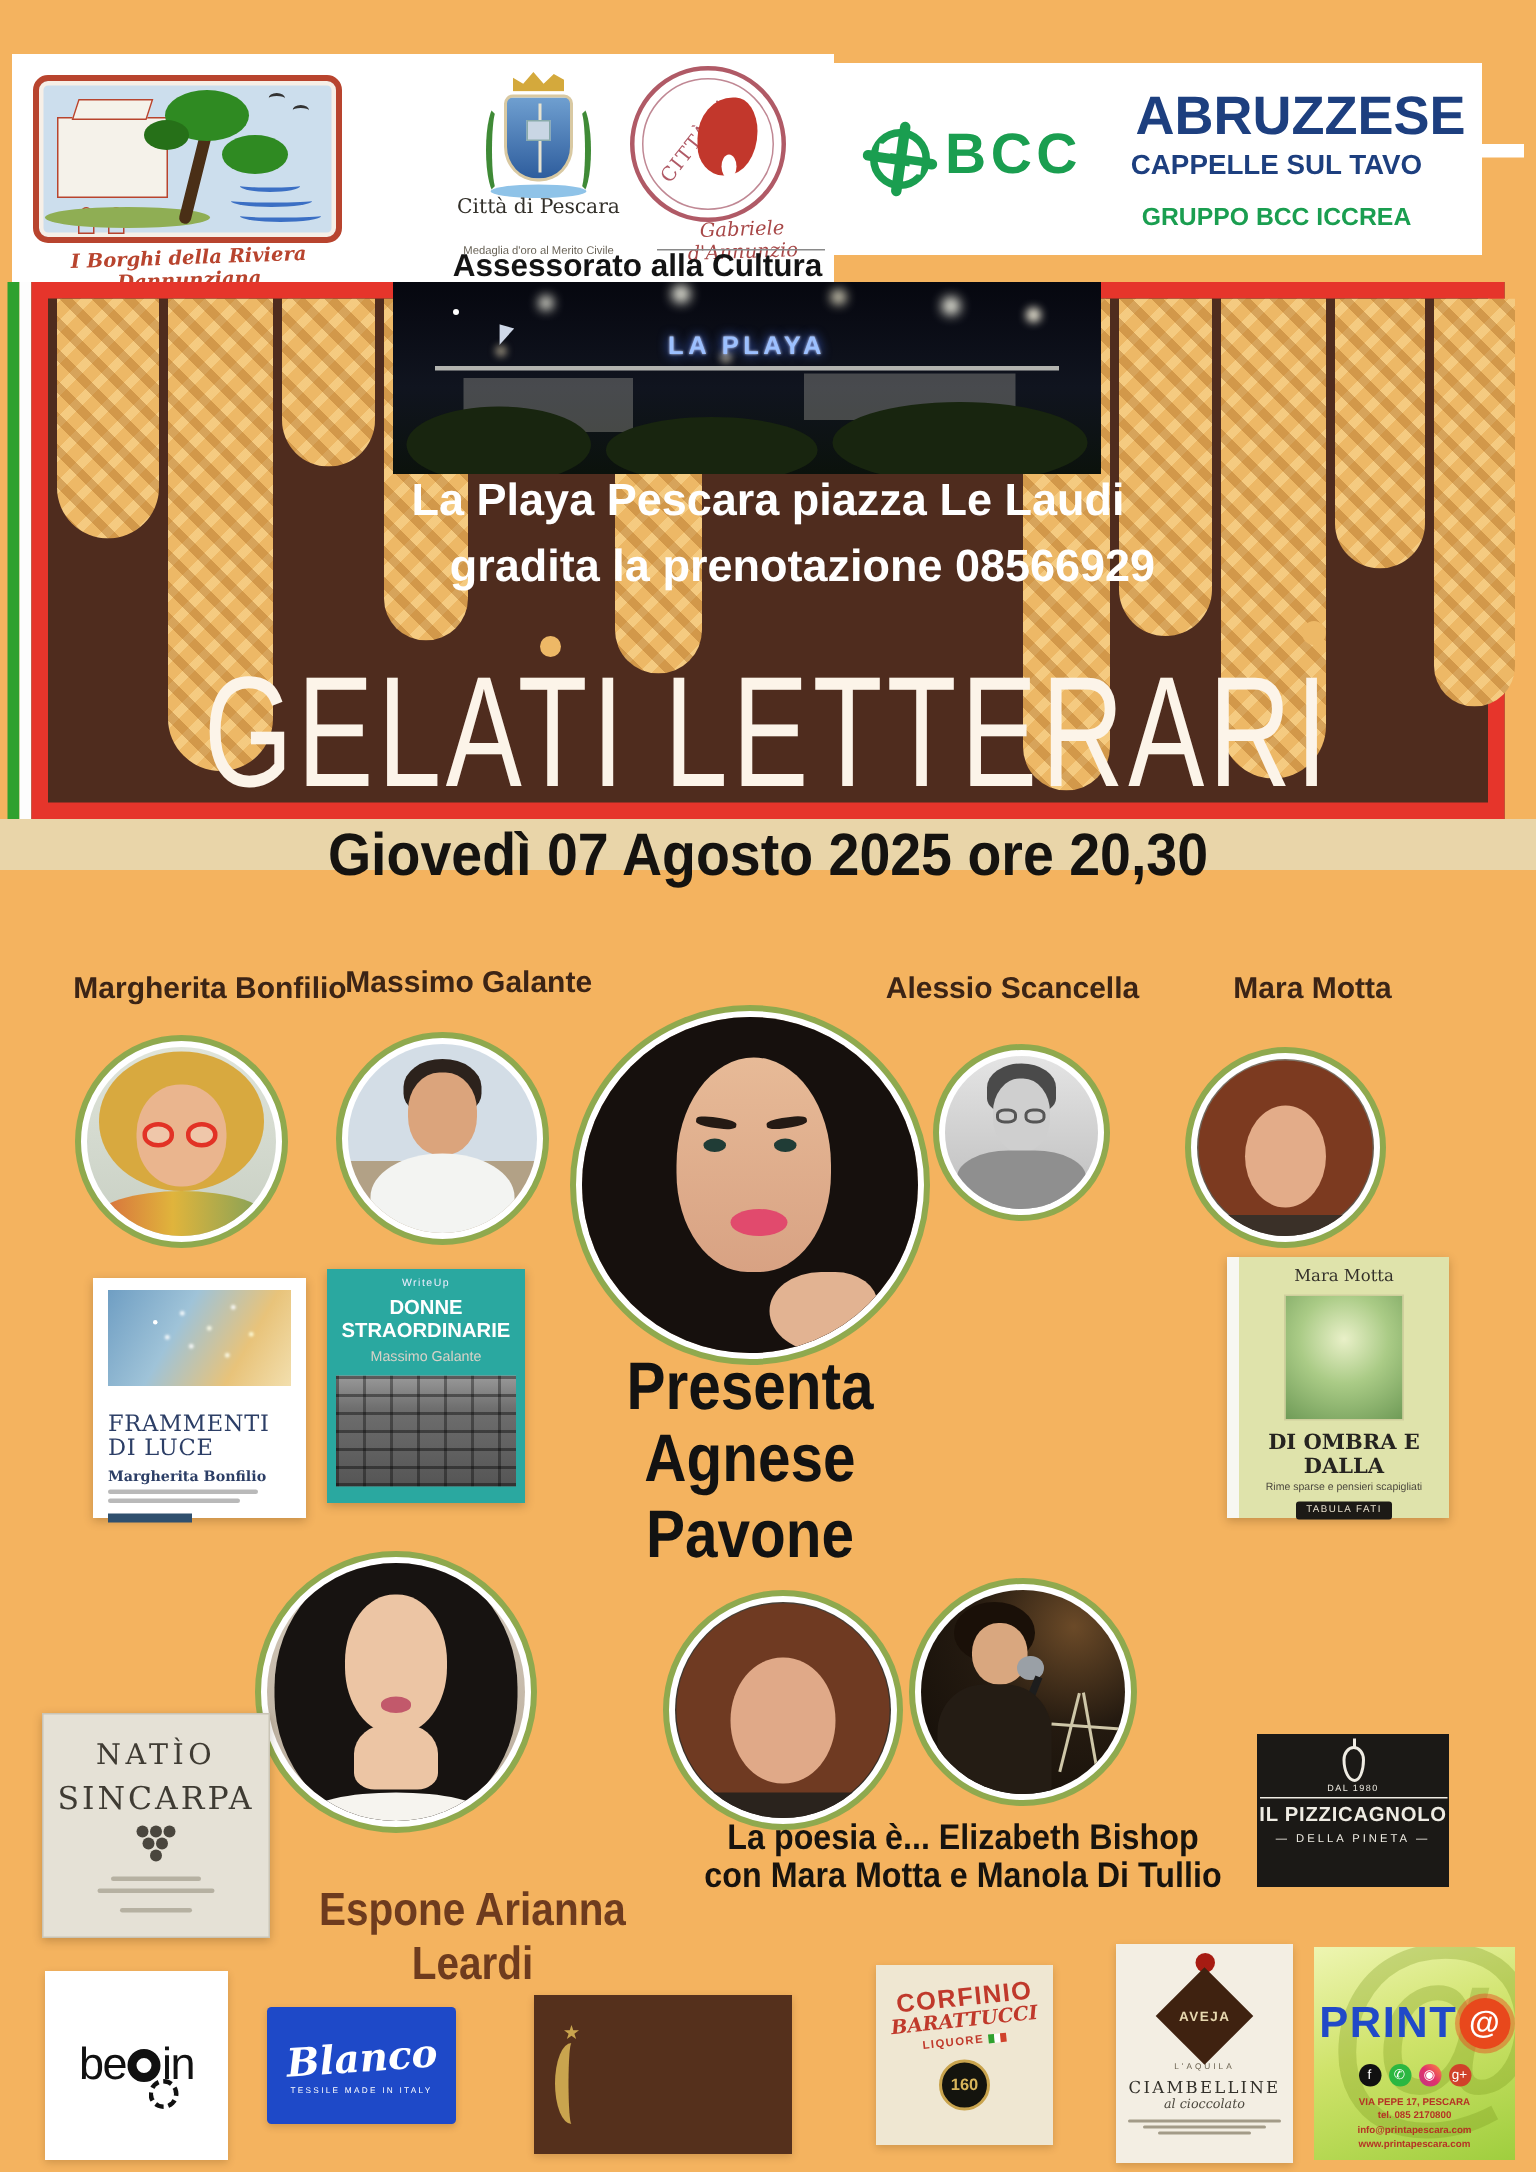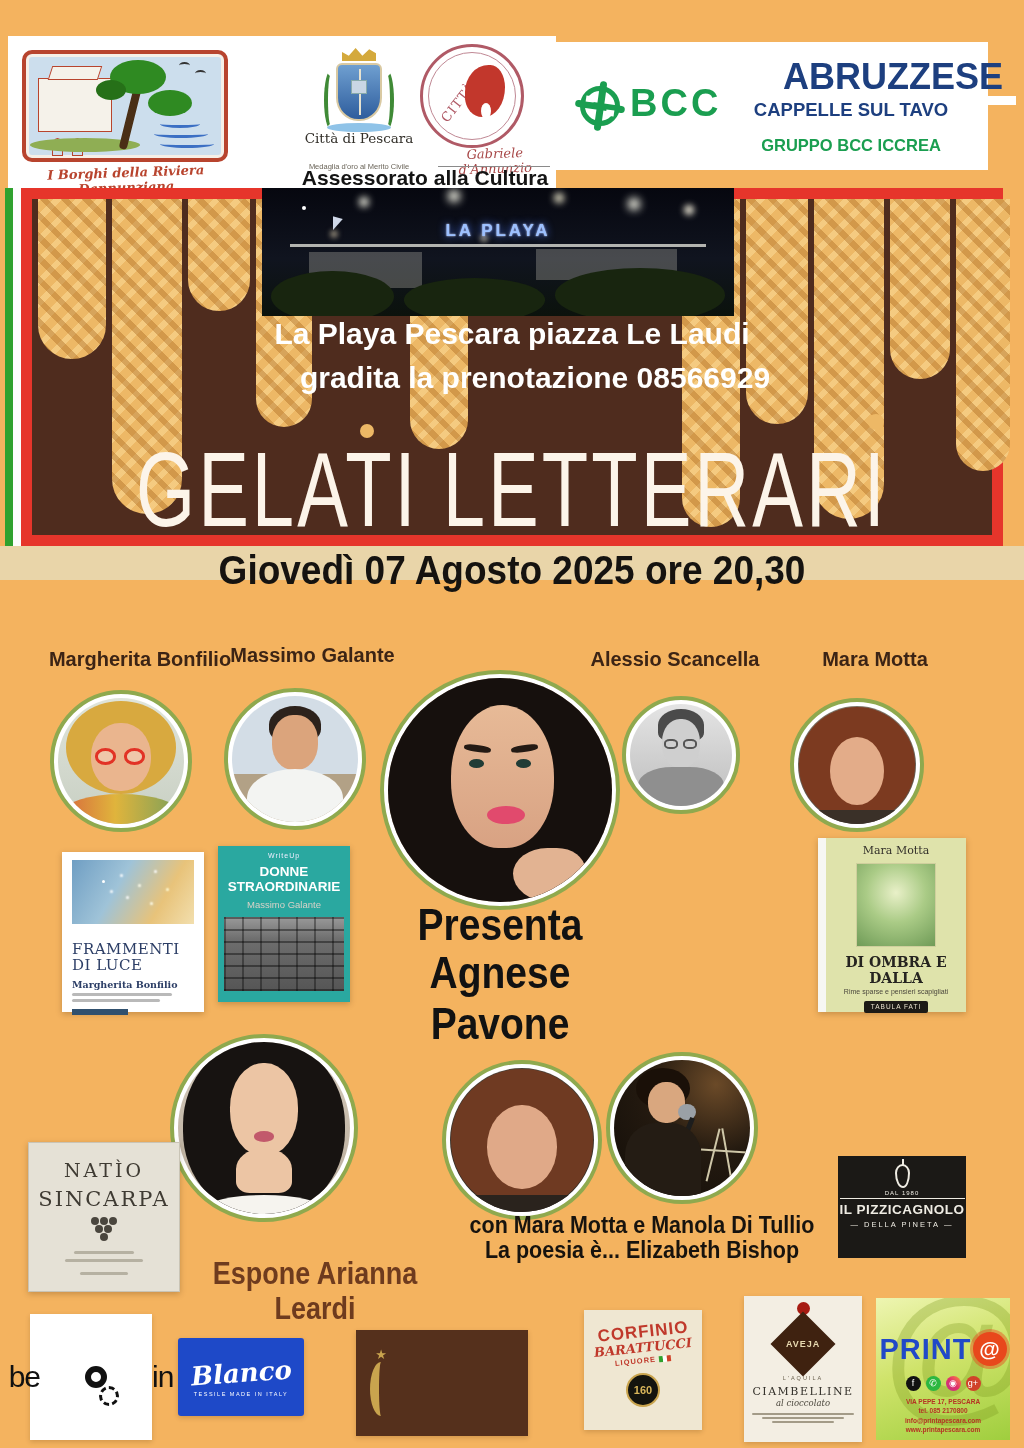--- a/index.html
+++ b/index.html
@@ -52,21 +52,21 @@
   .sig-line{position:absolute;left:438px;top:166px;width:112px;border-top:1px solid #8a8a8a;}
   .assessorato{position:absolute;left:282px;top:166px;width:286px;text-align:center;font-weight:800;font-size:21px;color:#141414;}
 
   .bcc-emblem{position:absolute;left:578px;top:84px;width:44px;height:44px;}
   .bcc-emblem .ring{position:absolute;inset:2px;border:5px solid #1a9e50;border-radius:50%;}
   .bcc-emblem .v{position:absolute;left:19px;top:-3px;width:7px;height:50px;background:#1a9e50;border-radius:4px;transform:rotate(8deg);}
   .bcc-emblem .h{position:absolute;left:-3px;top:19px;width:50px;height:7px;background:#1a9e50;border-radius:4px;transform:rotate(8deg);}
   .bcc-emblem .gap1{position:absolute;left:8px;top:12px;width:8px;height:6px;background:#fff;transform:rotate(8deg);}
   .bcc-emblem .gap2{position:absolute;right:8px;top:26px;width:8px;height:6px;background:#fff;transform:rotate(8deg);}
   .bcc-acronym{position:absolute;left:630px;top:82px;font-weight:700;font-size:38px;color:#1a9e50;letter-spacing:3px;}
-  .bcc-name{position:absolute;left:764px;top:56px;width:258px;text-align:center;font-weight:800;font-size:36px;color:#1d3f7f;}
+  .bcc-name{position:absolute;left:738px;top:56px;width:258px;text-align:center;font-weight:800;font-size:36px;color:#1d3f7f;}
   .bcc-loc{position:absolute;left:722px;top:99px;width:258px;text-align:center;font-weight:800;font-size:18.5px;color:#1d3f7f;}
   .bcc-group{position:absolute;left:722px;top:136px;width:258px;text-align:center;font-weight:800;font-size:16.5px;color:#1a9e50;}
 
   
   .tri{position:absolute;top:188px;height:358px;width:8px;}
   .tri.g{left:5px;background:#2fa12e;}
   .tri.w{left:13px;background:#fdfdfd;}
   .banner{position:absolute;left:21px;top:188px;width:982px;height:358px;background:#4f2c1e;
     border:11px solid #e6352b;overflow:visible;}
   .drip{position:absolute;top:0;background-color:#edb866;border-radius:0 0 999px 999px;z-index:1;
@@ -234,21 +234,21 @@
   .ham:before{content:"";position:absolute;left:5px;top:-7px;width:2px;height:6px;background:#efece3;}
   .pz-since{font-size:6px;letter-spacing:1px;margin-top:2px;}
   .pz-name{font-weight:800;font-size:13.5px;letter-spacing:.5px;margin-top:2px;
     border-top:1px solid #efece3;border-bottom:0;display:inline-block;padding-top:3px;}
   .pz-sub{font-size:7.5px;letter-spacing:2px;margin-top:2px;}
   .pz-sub:before,.pz-sub:after{content:"—";margin:0 4px;}
 
   
   .sp{position:absolute;box-shadow:0 2px 5px rgba(70,40,0,.2);}
   .sp-begin{left:30px;top:1314px;width:122px;height:126px;background:#fff;display:flex;align-items:center;justify-content:center;}
-  .sp-begin .txt{font-size:30px;color:#111;letter-spacing:-1px;display:flex;align-items:center;gap:44px;}
+  .sp-begin .txt{font-size:30px;color:#111;letter-spacing:-1px;display:flex;align-items:center;}
   .gear{display:inline-block;width:22px;height:22px;border:6px solid #111;border-radius:50%;margin:0 1px;position:relative;}
   .gear:after{content:"";position:absolute;left:8px;top:14px;width:14px;height:14px;border:3px dashed #111;border-radius:50%;background:#fff;}
 
   .sp-blanco{left:178px;top:1338px;width:126px;height:78px;background:#1e49c8;border-radius:3px;
     display:flex;flex-direction:column;align-items:center;justify-content:center;color:#fff;}
   .sp-blanco .n{font-family:"DejaVu Serif",serif;font-style:italic;font-weight:bold;font-size:26px;transform:rotate(-4deg);}
   .sp-blanco .tg{font-size:5.5px;letter-spacing:1.5px;margin-top:3px;}
 
   .sp-damico{left:356px;top:1330px;width:172px;height:106px;background:#55301c;display:flex;align-items:center;padding:8px;}
   .wingcol{width:34px;text-align:center;}
@@ -516,22 +516,22 @@
         <i style="left:13px;top:16px;"></i>
     </div>
     <div class="bar" style="width:60px;margin:8px auto 0;background:#b6b1a2;"></div>
     <div class="bar" style="width:78px;margin:5px auto 0;background:#b6b1a2;"></div>
     <div class="bar" style="width:48px;margin:10px auto 0;background:#b6b1a2;"></div>
   </div>
 
   <div class="espone"><span>Espone Arianna Leardi</span></div>
 
   <div class="poesia">
+    <div><span>La poesia è... Elizabeth Bishop</span></div>
     <div><span>con Mara Motta e Manola Di Tullio</span></div>
-    <div><span>La poesia è... Elizabeth Bishop</span></div>
   </div>
 
   <div class="pizzicagnolo">
     <div class="ham"></div>
     <div class="pz-since">DAL 1980</div>
     <div class="pz-name">IL PIZZICAGNOLO</div>
     <div class="pz-sub">DELLA PINETA</div>
   </div>
 
   <div class="sp sp-begin">

